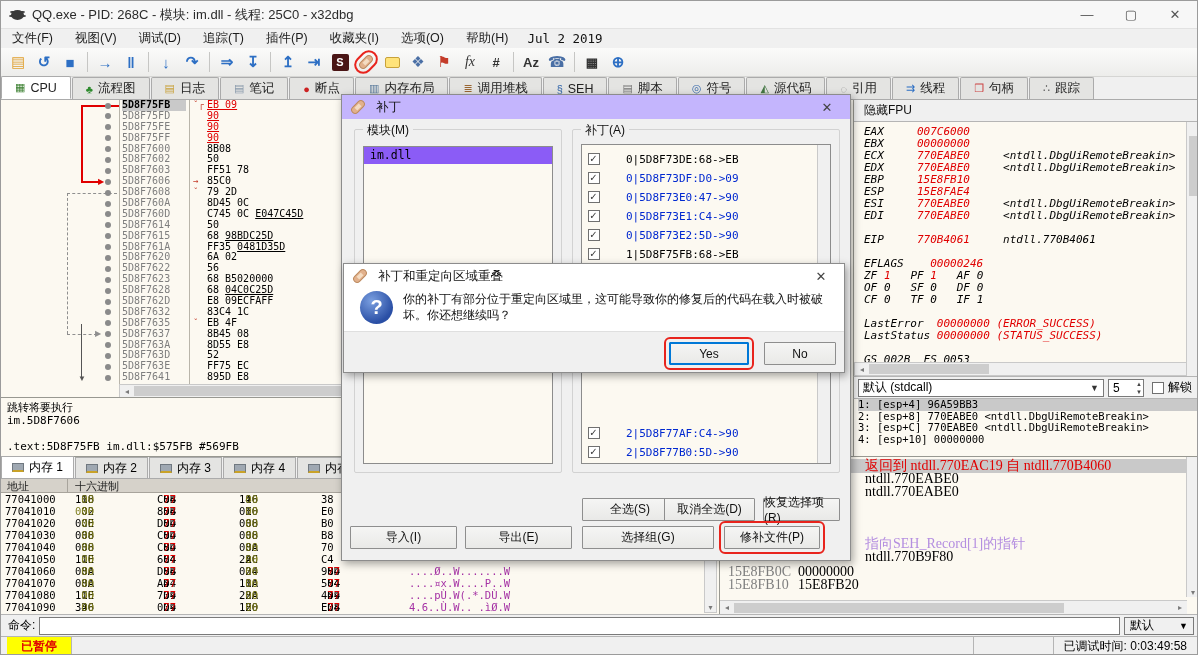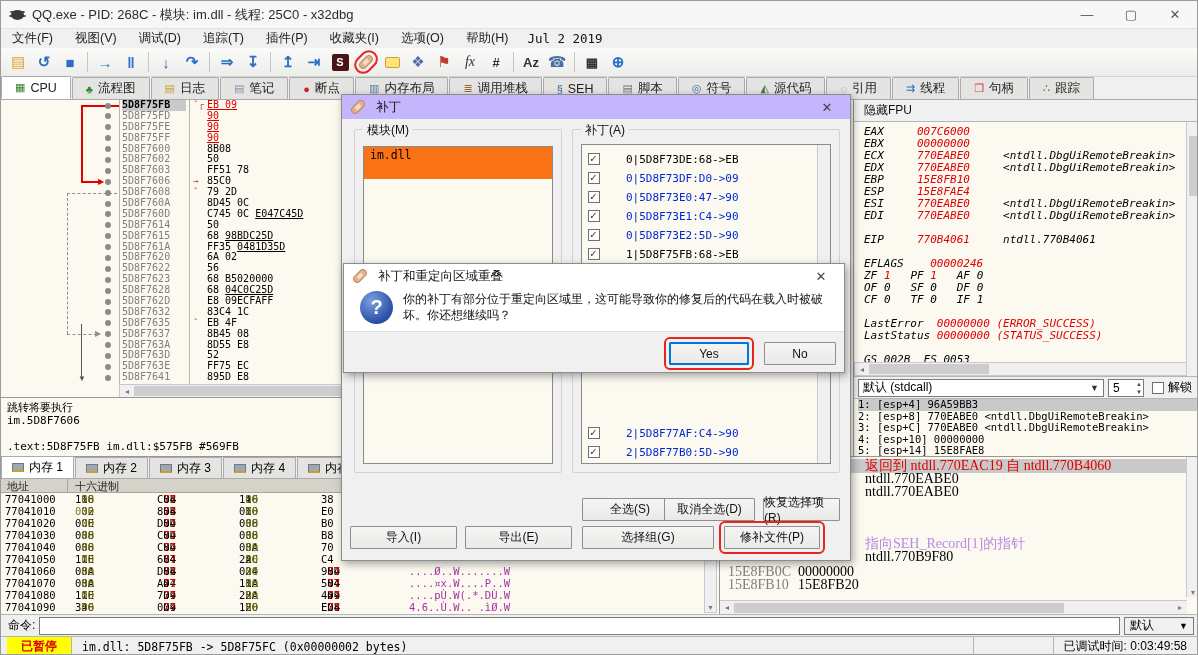--- a/index.html
+++ b/index.html
@@ -98,21 +98,21 @@
   .svscroll{position:absolute;right:0;top:0;width:13px;height:140px;background:#F0F0F0;border-left:1px solid #C9C9C9;display:flex;flex-direction:column;justify-content:flex-end;align-items:center;font-size:8px;color:#7A7A7A;}
   .shscroll{position:absolute;left:0;bottom:0;width:467px;height:14px;background:#F0F0F0;border-top:1px solid #C9C9C9;display:flex;align-items:center;}
   
   .dlg{position:absolute;background:#F0F0F0;border:1px solid #8C8C8C;box-shadow:2px 3px 8px rgba(0,0,0,.35);}
   .dlg-title{height:24px;background:#c4b5fd;display:flex;align-items:center;padding:0 8px;font-size:12.5px;color:#111;}
   .dlg-x{margin-left:auto;width:30px;text-align:center;color:#444;font-size:13px;}
   .patchdlg{left:340px;top:93px;width:510px;height:467px;}
   .grp{position:absolute;border:1px solid #D2D2D2;border-radius:2px;}
   .grp-label{position:absolute;top:-8px;left:8px;background:#F0F0F0;padding:0 4px;font-size:12px;color:#111;}
   .modlist{position:absolute;left:8px;top:16px;right:8px;bottom:8px;background:#FCF9F1;border:1px solid #8C8C8C;font-family:"DejaVu Sans Mono",monospace;font-size:11.5px;}
-  .modrow{height:32px;line-height:17px;padding-left:6px;background:#f97316;}
+  .modrow{height:17px;line-height:17px;padding-left:6px;background:#8b5cf6;}
   .patchlist{position:absolute;left:8px;top:14px;right:8px;bottom:8px;background:#FCF9F1;border:1px solid #8C8C8C;}
   .chkrow{position:absolute;left:6px;height:16px;display:flex;align-items:center;font-family:"DejaVu Sans Mono",monospace;font-size:11px;white-space:pre;}
   .cbx{width:12px;height:12px;border:1px solid #707070;background:#fff;margin-right:26px;position:relative;}
   .cbx::after{content:"✓";position:absolute;left:1px;top:-2px;font-size:11px;color:#333;}
   .pblue{color:#0028D0;} .pblack{color:#000;}
   .plscroll{position:absolute;right:0;top:0;width:13px;height:100%;background:#F0F0F0;border-left:1px solid #C9C9C9;}
   .btn{position:absolute;height:23px;background:linear-gradient(#F5F5F4,#E9E9E7);border:1px solid #8E8E8E;font-size:12px;color:#111;display:flex;align-items:center;justify-content:center;border-radius:1px;}
   .confirmdlg{left:342px;top:262px;width:502px;height:110px;z-index:30;background:#FFFFFF;}
   .confirm-body{position:absolute;left:0;top:25px;width:100%;height:44px;background:#FFFFFF;display:flex;}
   .qicon{width:33px;height:33px;border-radius:50%;background:radial-gradient(circle at 35% 30%,#7A9FE0,#2A4FA5 70%);color:#fff;font-size:20px;font-weight:bold;display:flex;align-items:center;justify-content:center;margin:2px 10px 0 16px;flex:none;}
@@ -366,21 +366,21 @@
         <span class="arr">▼</span>
       </div>
       <div class="spin">
         <span>5</span>
         <span class="ud">▲<br>▼</span>
       </div>
       <div class="chkbox"></div>
       <span class="unlock">解锁</span>
     </div>
 
-    <div class="argspane" id="argspane"><div class="argrow hl">1: [esp+4] 96A59BB3</div><div class="argrow">2: [esp+8] 770EABE0 &lt;ntdll.DbgUiRemoteBreakin&gt;</div><div class="argrow">3: [esp+C] 770EABE0 &lt;ntdll.DbgUiRemoteBreakin&gt;</div><div class="argrow">4: [esp+10] 00000000</div><div class="argrow">5: [esp+14] 15E8FAE8</div></div>
+    <div class="argspane" id="argspane"><div class="argrow hl">1: [esp+4] 96A59BB3</div><div class="argrow">2: [esp+8] 770EABE0 &lt;ntdll.DbgUiRemoteBreakin&gt;</div><div class="argrow">3: [esp+C] 770EABE0 &lt;ntdll.DbgUiRemoteBreakin&gt;</div><div class="argrow">4: [esp+10] 00000000</div></div>
 
     <div class="dumppane">
       <div class="memtabs" id="memtabs">
           <div class="memtab active">
             <span class="chip"></span>
             <span>内存 1</span>
           </div>
           <div class="memtab">
             <span class="chip"></span>
             <span>内存 2</span>
@@ -501,21 +501,20 @@
     <span class="cmdlabel">命令:</span>
     <div class="cmdinput"></div>
     <div class="cmddrop">
       <span>默认</span>
       <span class="arr">▼</span>
     </div>
   </div>
 
   <div class="statusbar">
     <div class="paused">已暂停</div>
-    <div class="statmsg">im.dll: 5D8F75FB -&gt; 5D8F75FC (0x00000002 bytes)</div>
     <div class="stat-right">
       <div class="stat-sec" style="width:80px"></div>
       <div class="stat-sec">
         <span class="dbg-time"><span>已调试时间:</span> <span>0:03:49:58</span></span>
       </div>
     </div>
   </div>
 
 </div>
 

